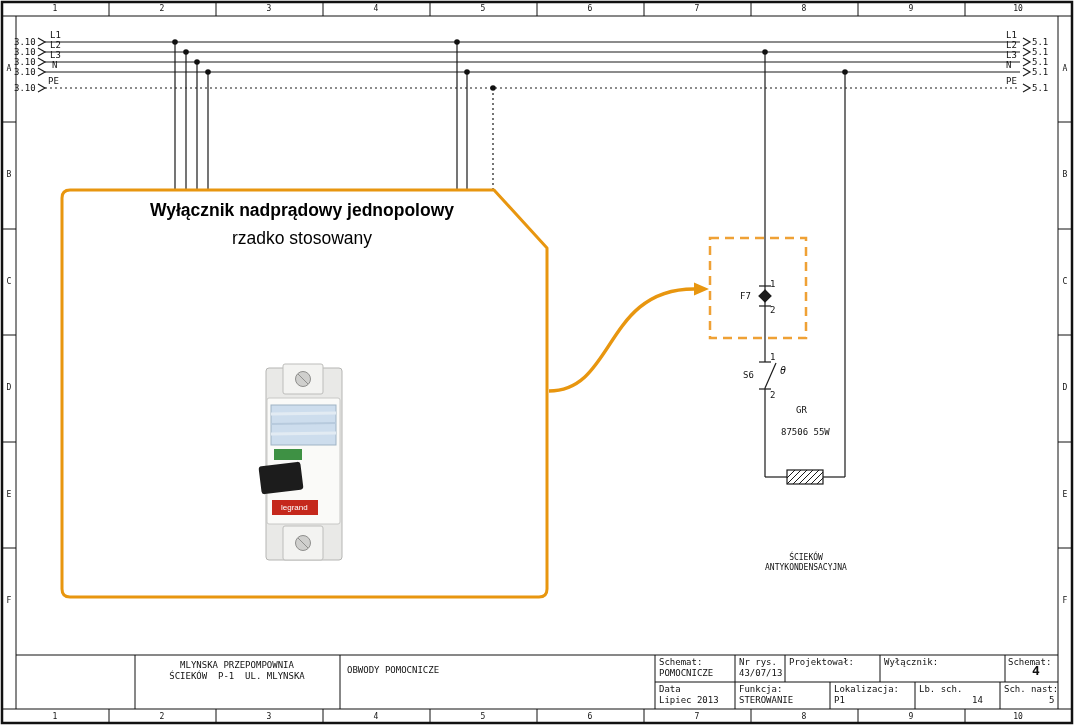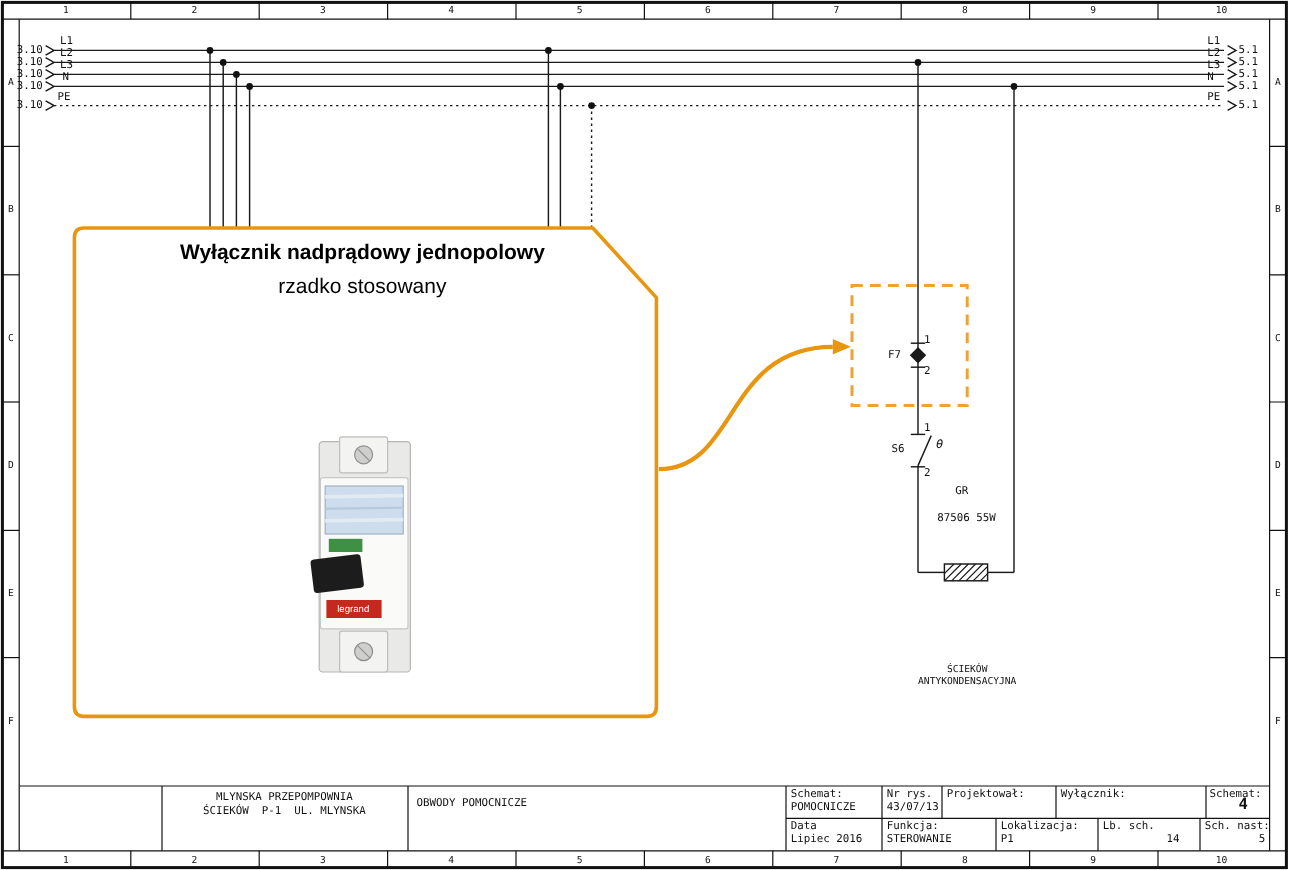--- a/index.html
+++ b/index.html
@@ -253,21 +253,21 @@
 <span class="lbl" style="left:347px;top:665px">OBWODY POMOCNICZE</span>
 <span class="lbl" style="left:659px;top:657px">Schemat:</span>
 <span class="lbl" style="left:659px;top:668px">POMOCNICZE</span>
 <span class="lbl" style="left:739px;top:657px">Nr rys.</span>
 <span class="lbl" style="left:739px;top:668px">43/07/13</span>
 <span class="lbl" style="left:789px;top:657px">Projektował:</span>
 <span class="lbl" style="left:884px;top:657px">Wyłącznik:</span>
 <span class="lbl" style="left:1008px;top:657px">Schemat:</span>
 <span class="lbl c big4" style="left:1036px;top:666px">4</span>
 <span class="lbl" style="left:659px;top:684px">Data</span>
-<span class="lbl" style="left:659px;top:695px">Lipiec 2016</span>
+<span class="lbl" style="left:659px;top:695px">Lipiec 2013</span>
 <span class="lbl" style="left:739px;top:684px">Funkcja:</span>
 <span class="lbl" style="left:739px;top:695px">STEROWANIE</span>
 <span class="lbl" style="left:834px;top:684px">Lokalizacja:</span>
 <span class="lbl" style="left:834px;top:695px">P1</span>
 <span class="lbl" style="left:919px;top:684px">Lb. sch.</span>
 <span class="lbl" style="left:972px;top:695px">14</span>
 <span class="lbl" style="left:1004px;top:684px">Sch. nast:</span>
 <span class="lbl" style="left:1049px;top:695px">5</span>
 
 </div>

